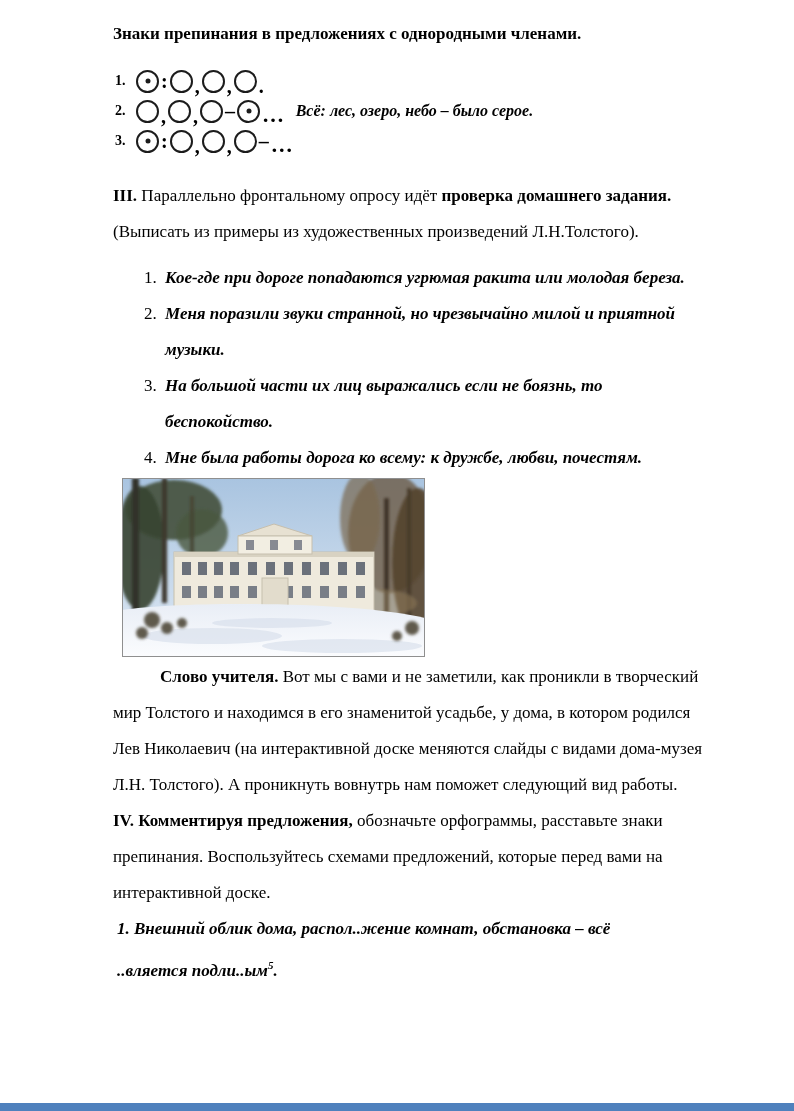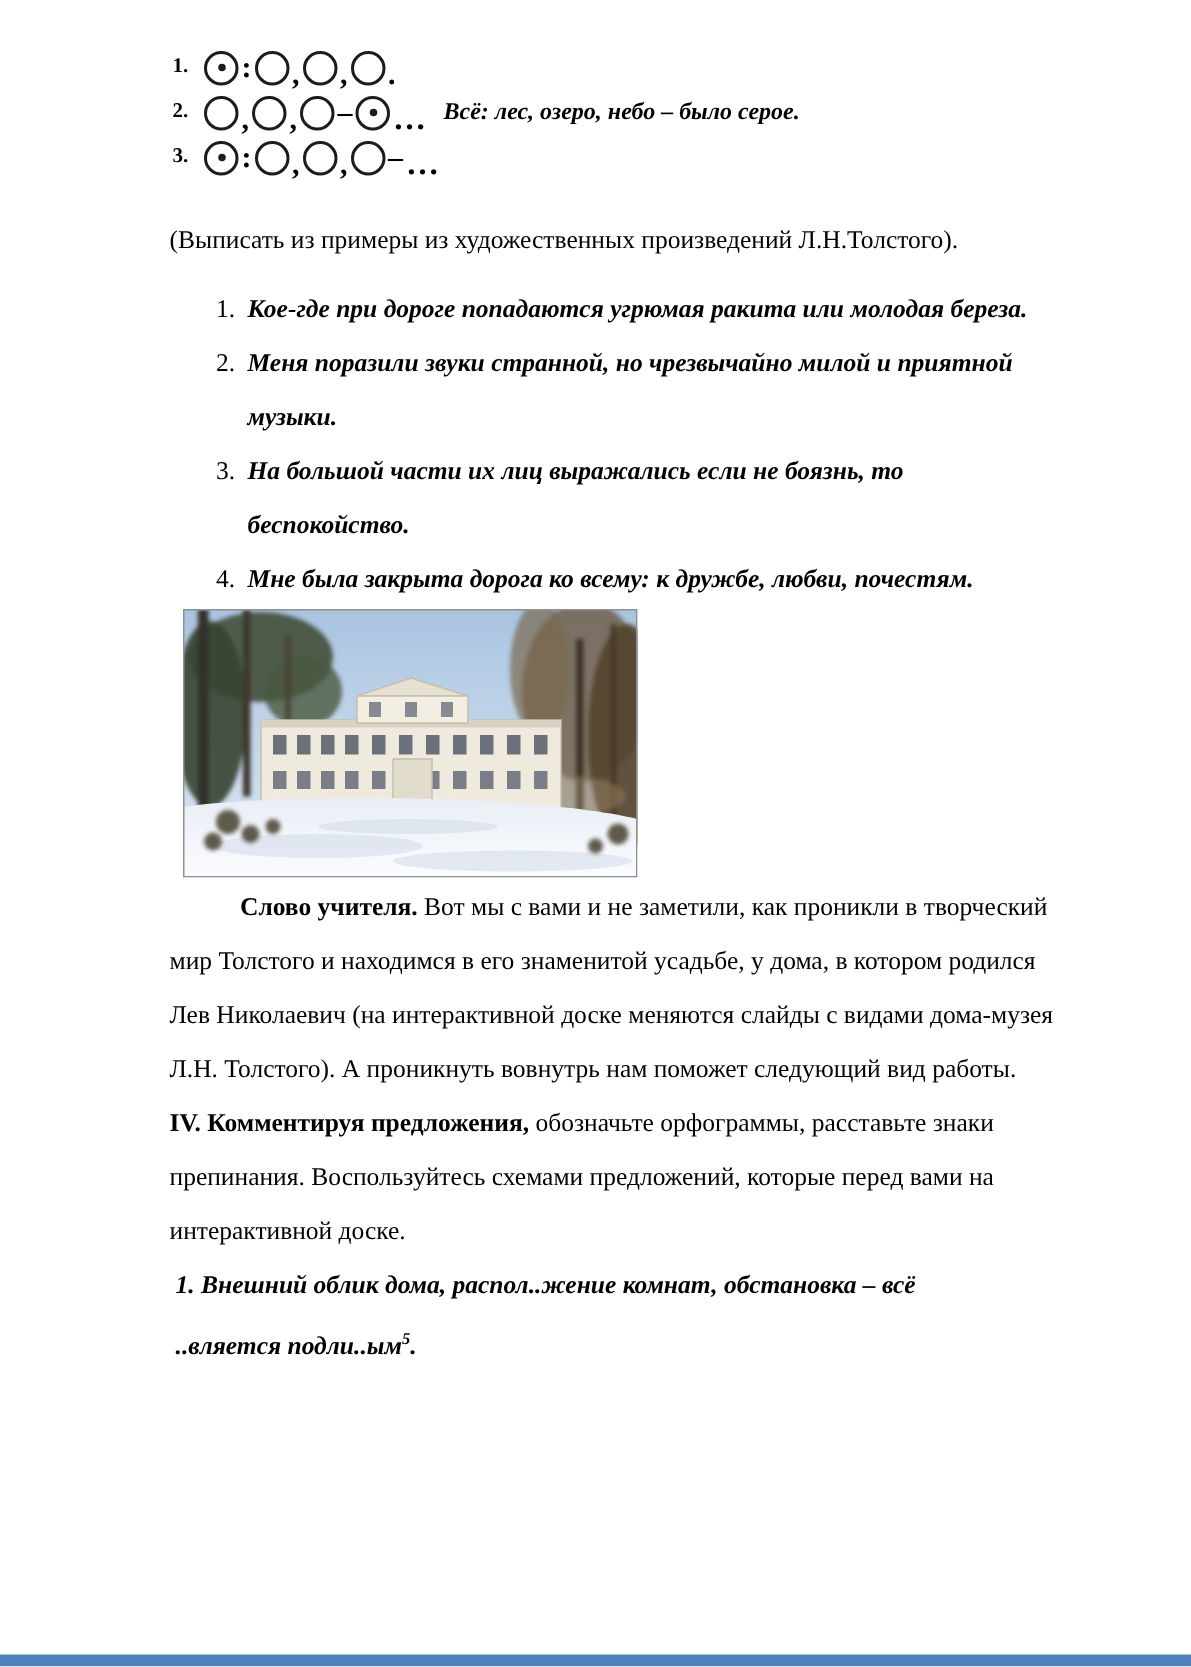--- a/index.html
+++ b/index.html
@@ -40,20 +40,21 @@
   .sup{vertical-align:super;font-size:11px;font-weight:bold;font-style:italic;}
 
   .bottom-bar{position:absolute;left:0;bottom:0;width:794px;height:8px;}
 </style>
 </head>
 <body>
 
 <div class="page">
 
 
+  <p class="b">Знаки препинания в предложениях с однородными членами.</p>
 
   <div class="schema-block">
     <div class="schema-rows" id="schema-rows">
         <div class="schema-row">
           <span class="schema-num">1.</span>
           <span class="schema-circle dot"></span>
           <span class="schema-punct">:</span>
           <span class="schema-circle"></span>
           <span class="schema-punct low">,</span>
           <span class="schema-circle"></span>
@@ -81,27 +82,28 @@
           <span class="schema-circle"></span>
           <span class="schema-punct low">,</span>
           <span class="schema-circle"></span>
           <span class="schema-punct">–</span>
           <span class="schema-punct ell">…</span>
         </div>
       </div>
     <div class="schema-example">Всё: лес, озеро, небо – было серое.</div>
   </div>
 
+  <p><span class="b">III. </span><span>Параллельно фронтальному опросу идёт </span><span class="b">проверка домашнего задания.</span></p>
   <p>(Выписать из примеры из художественных произведений Л.Н.Толстого).</p>
 
   <ol class="examples">
       <li>Кое-где при дороге попадаются угрюмая ракита или молодая береза.</li>
       <li>Меня поразили звуки странной, но чрезвычайно милой и приятной музыки.</li>
       <li>На большой части их лиц выражались если не боязнь, то беспокойство.</li>
-      <li>Мне была закрыта дорога ко всему: к дружбе, любви, почестям.</li>
+      <li>Мне была работы дорога ко всему: к дружбе, любви, почестям.</li>
     </ol>
 
   <svg class="photo" viewBox="0 0 303 179" aria-hidden="true">
     <defs>
       <linearGradient id="sky" x1="0" y1="0" x2="0" y2="1">
         <stop offset="0" stop-color="#a9c4e0"></stop>
           <stop offset="1" stop-color="#dfe9f4"></stop>
       </linearGradient>
       <linearGradient id="snow" x1="0" y1="0" x2="0" y2="1">
         <stop offset="0" stop-color="#e9eef6"></stop>

